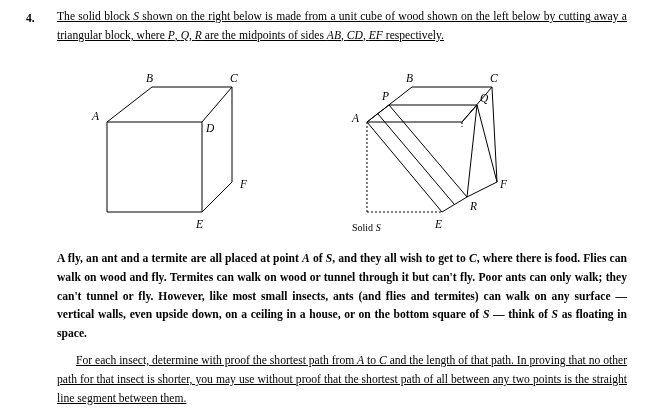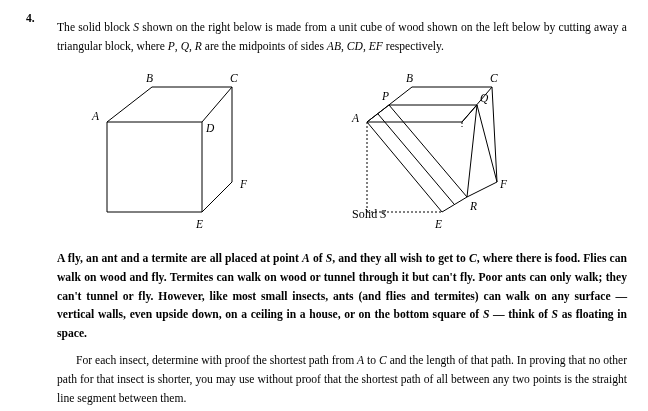--- a/index.html
+++ b/index.html
@@ -22,57 +22,58 @@
   .prob-number {
     position: absolute;
     left: 26px;
     top: 12px;
     font-size: 11.5px;
     font-weight: bold;
   }
   .intro {
     position: absolute;
     left: 57px;
-    top: 19px;
+    top: 8px;
     width: 570px;
     font-size: 11.6px;
     line-height: 1.62;
     text-align: justify;
+    text-decoration: underline;
   }
   .it { font-style: italic; }
   .figures {
     position: absolute;
     left: 57px;
     top: 72px;
     width: 570px;
     height: 170px;
   }
   .fig {
     position: absolute;
     top: 0;
   }
   .fig-left { left: 25px; }
   .fig-right { left: 285px; }
   .caption {
     position: absolute;
     left: 352px;
-    top: 207px;
-    font-size: 12px;
+    top: 222px;
+    font-size: 10px;
   }
   .body-text {
     position: absolute;
     left: 57px;
     width: 570px;
     font-size: 11.6px;
     line-height: 1.62;
     text-align: justify;
   }
   .para1 { top: 250px; font-weight: bold; }
   .para2 { top: 352px; }
-  .indent { text-indent: 19px; }
+  .indent { text-indent: 19px; text-decoration: underline; }
   svg { display: block; }
   svg text {
     font-family: "Liberation Serif", serif;
     font-style: italic;
     font-size: 11.5px;
     fill: #000000;
   }
 </style>
 </head>
 <body>

